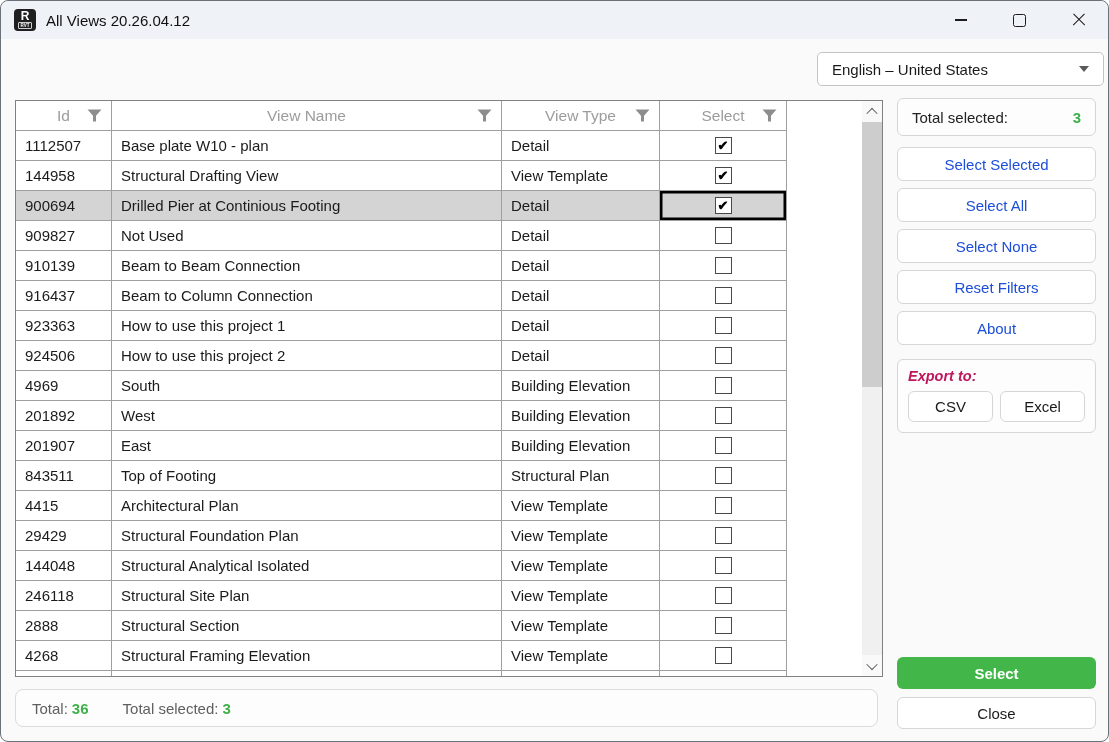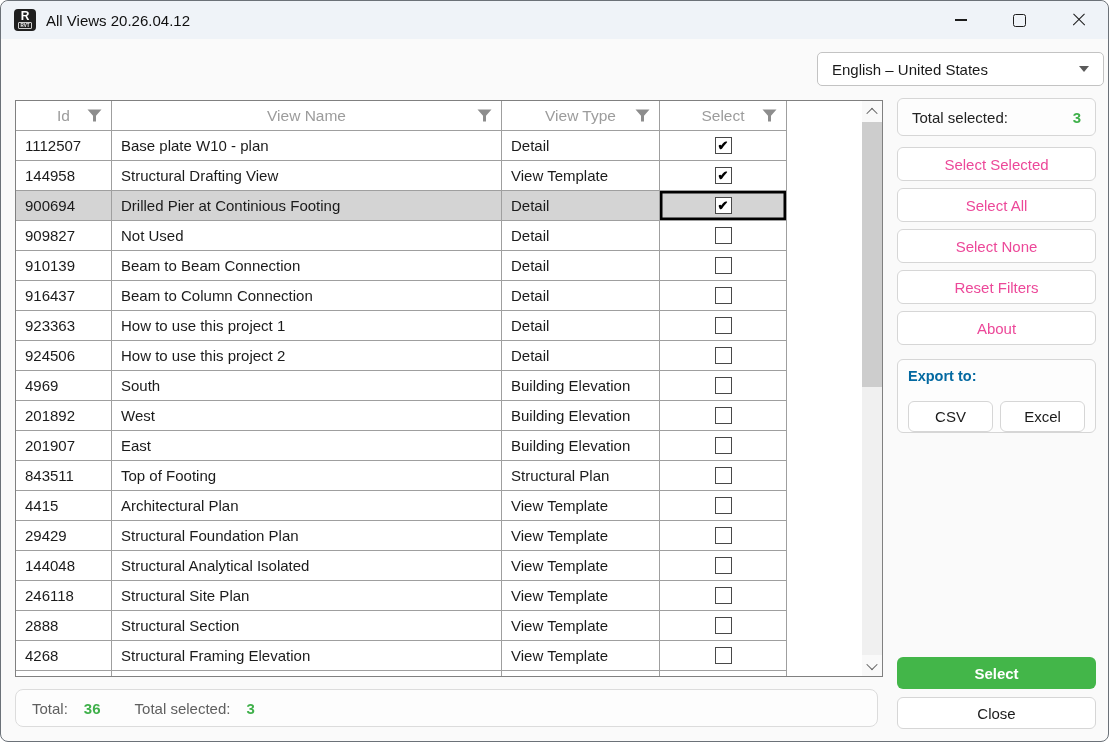--- a/index.html
+++ b/index.html
@@ -64,39 +64,39 @@
   .vs-down .chev{transform:rotate(225deg) translate(1px,1px);}
   .vs-thumb{position:absolute;left:0;top:21px;width:20px;height:265px;background:#cdcdcd;}
 
   
   .total-box{position:absolute;left:896px;top:97px;width:199px;height:38px;box-sizing:border-box;
     background:#fdfdfd;border:1px solid #d6d6d6;border-radius:6px;display:flex;align-items:center;
     padding:0 14px;font-size:15px;color:#222;}
   .total-box .val{margin-left:auto;color:var(--green);font-weight:bold;}
   .sbtn{position:absolute;left:896px;width:199px;height:34px;box-sizing:border-box;background:#fff;
     border:1px solid #d6d6d6;border-radius:6px;display:flex;align-items:center;justify-content:center;
-    font-size:15px;color:#ec4899;}
+    font-size:15px;color:#1d4ed8;}
   .export-box{position:absolute;left:896px;top:358px;width:199px;height:74px;box-sizing:border-box;
     background:#fdfdfd;border:1px solid #d6d6d6;border-radius:6px;padding:8px 10px;}
-  .export-label{font-size:14.5px;font-weight:bold;color:#0369a1;}
-  .export-btns{display:flex;gap:7px;margin-top:17px;}
+  .export-label{font-size:14.5px;font-weight:bold;color:#be185d;font-style:italic;}
+  .export-btns{display:flex;gap:7px;margin-top:7px;}
   .ebtn{width:86px;height:31px;box-sizing:border-box;background:#fff;border:1px solid #d6d6d6;
     border-radius:6px;display:flex;align-items:center;justify-content:center;font-size:15px;color:#1a1a1a;}
   .select-btn{position:absolute;left:896px;top:656px;width:199px;height:32px;box-sizing:border-box;
     background:var(--btn-green);border-radius:6px;display:flex;align-items:center;justify-content:center;
     color:#fff;font-size:15px;font-weight:bold;}
   .close-btn{position:absolute;left:896px;top:696px;width:199px;height:32px;box-sizing:border-box;
     background:#fff;border:1px solid #d6d6d6;border-radius:6px;display:flex;align-items:center;
     justify-content:center;font-size:15px;color:#1a1a1a;}
 
   
   .statusbar{position:absolute;left:14px;top:688px;width:863px;height:38px;box-sizing:border-box;
     background:#fdfdfd;border:1px solid #dcdcdc;border-radius:8px;display:flex;align-items:center;
     padding:9px 16px;font-size:15px;color:#5f5f5f;}
-  .statusbar .num{color:var(--green);font-weight:bold;margin-left:16px;}
+  .statusbar .num{color:var(--green);font-weight:bold;margin-left:4px;}
   .statusbar .gap{width:34px;}
 </style>
 </head>
 <body>
 
 <div class="window">
 
   <div class="titlebar">
     <div class="app-icon">
       <div class="r">R</div>

